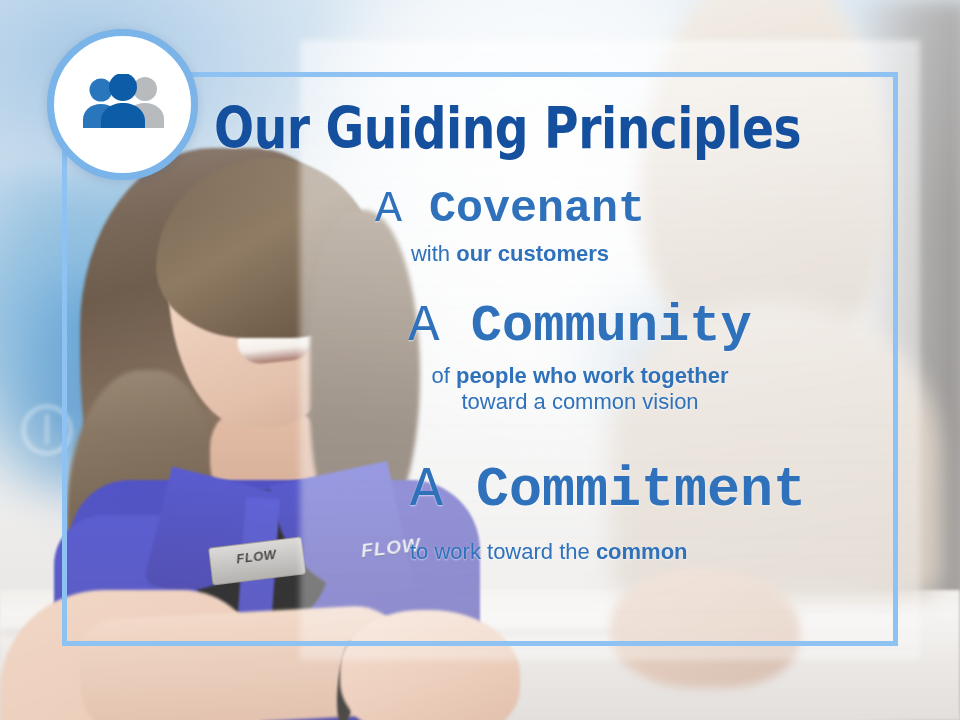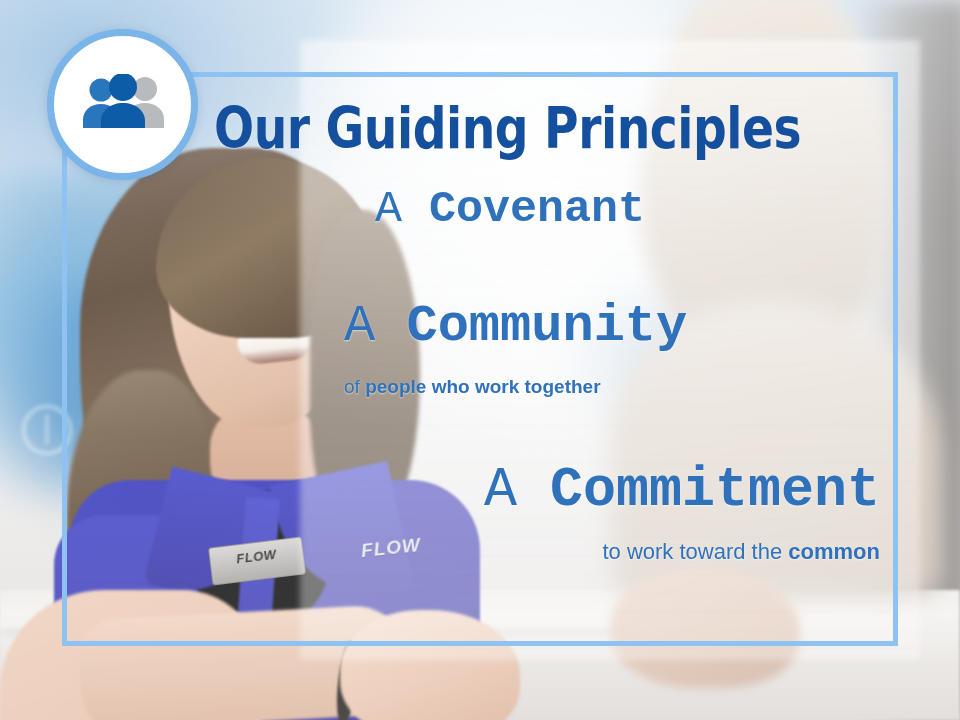--- a/index.html
+++ b/index.html
@@ -278,26 +278,26 @@
   .blk .head b{font-weight:bold;}
   .blk .sub{font-weight:normal;line-height:1.22;}
   .blk .sub b{font-weight:bold;}
 
   
   #blk-covenant{left:300px;top:186px;width:420px;text-align:center;}
   #blk-covenant .head{font-size:45px;}
   #blk-covenant .sub{font-size:22px;margin-top:8px;}
 
   
-  #blk-community{left:344px;top:300px;width:440px;}
+  #blk-community{left:360px;top:300px;width:440px;text-align:center;}
   #blk-community .head{font-size:52px;}
-  #blk-community .sub{font-size:19px;margin-top:20px;}
-
-  
-  #blk-commitment{left:410px;top:462px;width:470px;text-align:right;}
+  #blk-community .sub{font-size:22px;margin-top:8px;}
+
+  
+  #blk-commitment{left:410px;top:462px;width:470px;text-align:left;}
   #blk-commitment .head{font-size:55px;}
   #blk-commitment .sub{font-size:22px;margin-top:19px;}
 </style>
 </head>
 <body>
 
 <div id="stage">
 
   <div class="photo">
     <div class="bg-base"></div>
@@ -364,28 +364,32 @@
       <path d="M46 29c-13 0-22 8-22 18v7h44v-7c0-10-9-18-22-18z" fill="#0d5ca8"></path>
     </svg>
   </div>
 
   <div class="title">Our Guiding Principles</div>
 
   <div class="blk" id="blk-covenant">
     <div class="head">
       <span>A </span><b>Covenant</b>
     </div>
+    <div class="sub">
+      <span>with </span><b>our customers</b>
+    </div>
   </div>
 
   <div class="blk" id="blk-community">
     <div class="head">
       <span>A </span><b>Community</b>
     </div>
     <div class="sub">
       <div><span>of </span><b>people who work together</b></div>
+      <div>toward a common vision</div>
     </div>
   </div>
 
   <div class="blk" id="blk-commitment">
     <div class="head">
       <span>A </span><b>Commitment</b>
     </div>
     <div class="sub">
       <div><span>to work toward the </span><b>common</b></div>
     </div>

